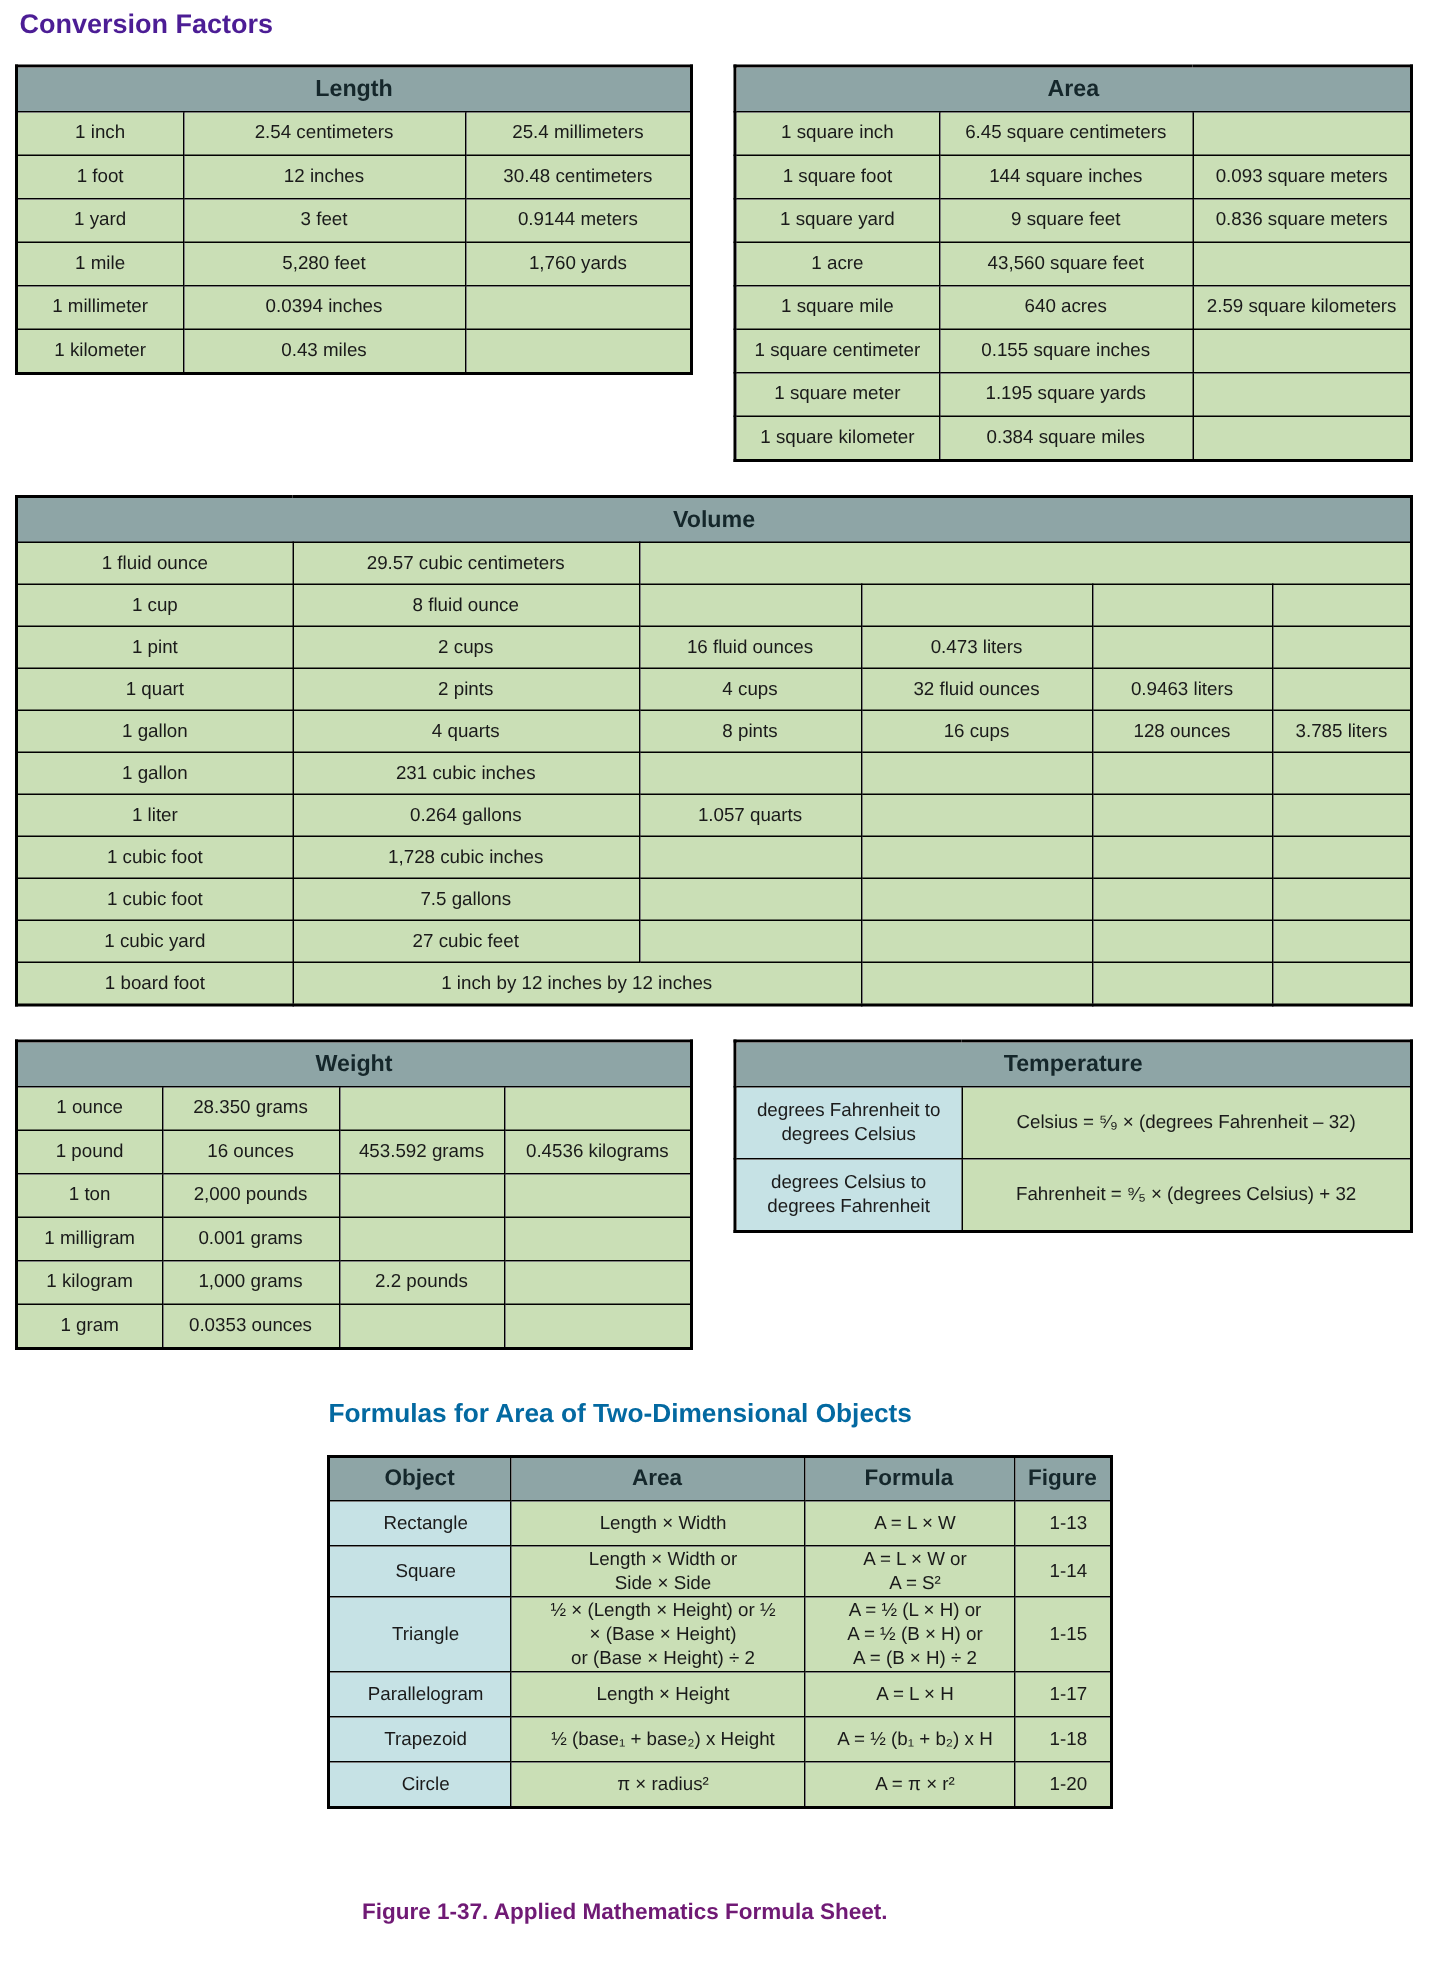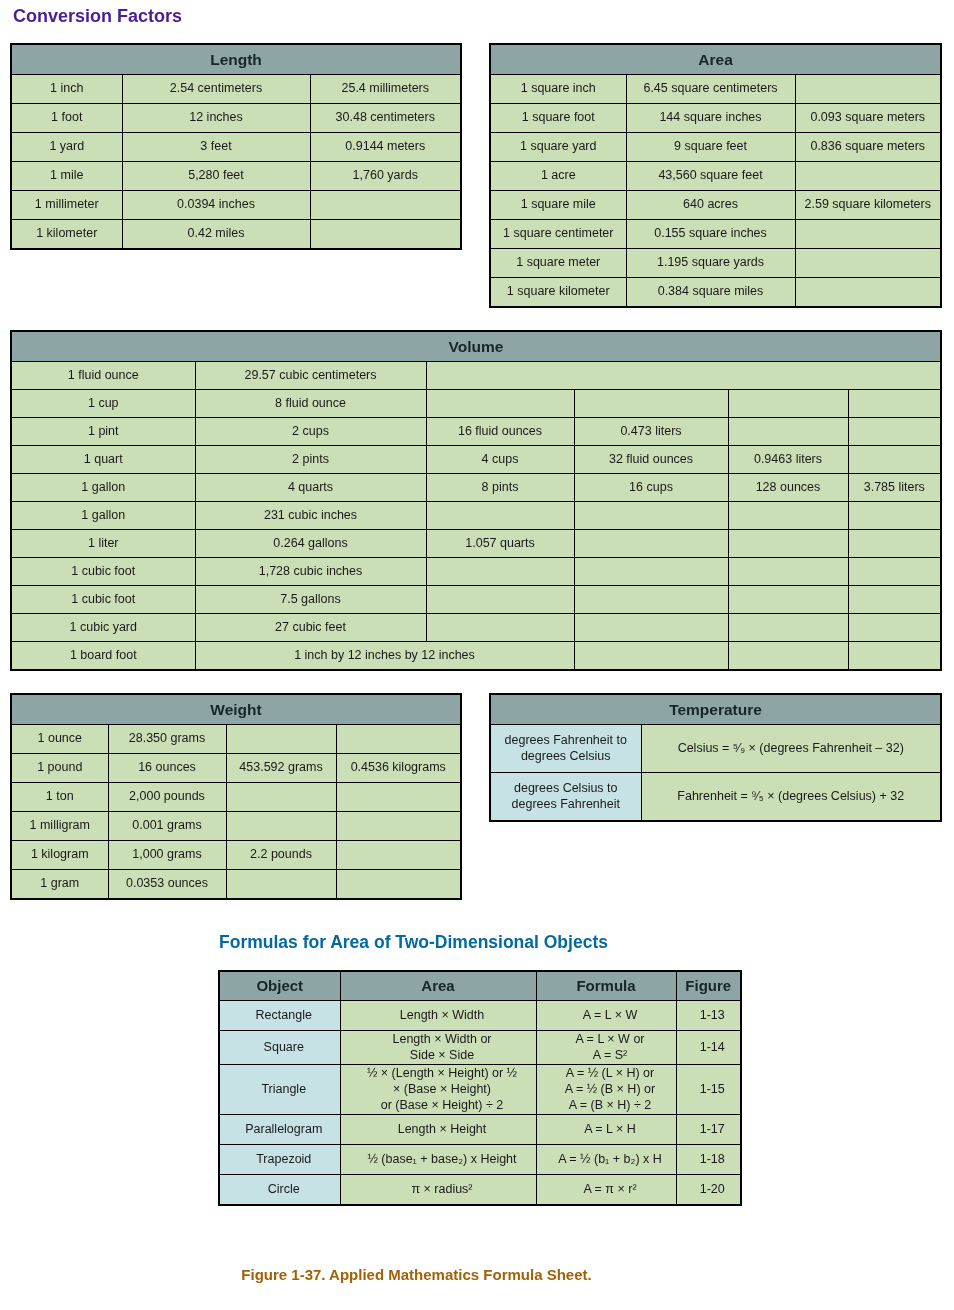--- a/index.html
+++ b/index.html
@@ -57,21 +57,21 @@
   }
   .tbl-formulas{left:218px;top:970px;width:522px;}
   .tbl-formulas th.col-head{
     background:var(--table-header-bg);
     font-size:15px;font-weight:bold;height:26px;color:#15272b;
   }
   .tbl-formulas td{height:27px;padding-left:12px;}
   .tbl-formulas tbody td:first-child{background:var(--cell-blue);}
   .caption{
     position:absolute;left:0;top:1266px;width:833px;
-    text-align:center;font-size:15px;font-weight:bold;color:#a16207;
+    text-align:center;font-size:15px;font-weight:bold;color:#701a75;
   }
 </style>
 </head>
 <body>
 
 <div class="page-title">Conversion Factors</div>
 
 <table class="tbl-length">
   <colgroup>
       <col style="width:111px">
@@ -104,21 +104,21 @@
         <td>5,280 feet</td>
         <td>1,760 yards</td>
       </tr>
       <tr>
         <td>1 millimeter</td>
         <td>0.0394 inches</td>
         <td></td>
       </tr>
       <tr>
         <td>1 kilometer</td>
-        <td>0.42 miles</td>
+        <td>0.43 miles</td>
         <td></td>
       </tr>
     </tbody>
 </table>
 
 <table class="tbl-area">
   <colgroup>
       <col style="width:136px">
       <col style="width:169px">
       <col style="width:146px">

